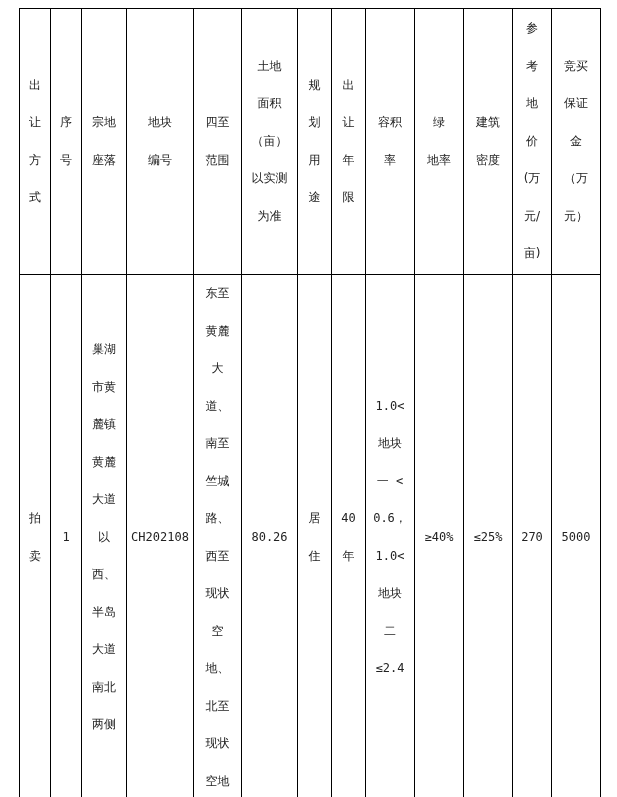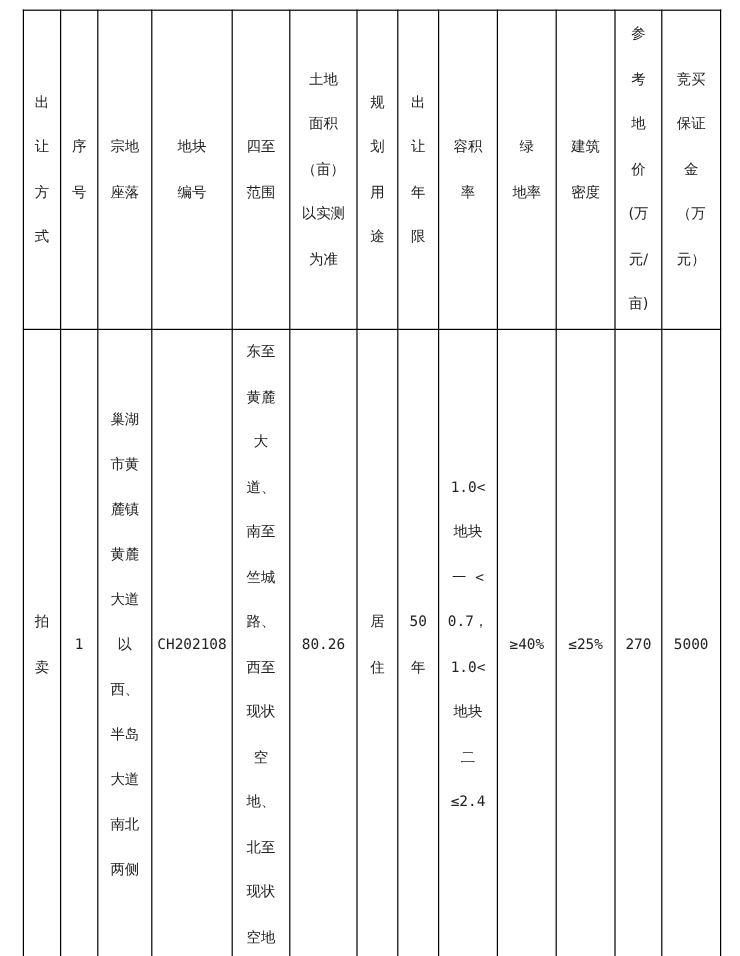--- a/index.html
+++ b/index.html
@@ -149,28 +149,28 @@
           <span>北至</span>
           <span>现状</span>
           <span>空地</span>
         </td>
     <td class="mono">80.26</td>
     <td class="stack">
           <span>居</span>
           <span>住</span>
         </td>
     <td class="stack mono">
-          <span>50</span>
+          <span>40</span>
           <span>年</span>
         </td>
     <td class="stack mono">
           <span>1.0&lt;</span>
           <span>地块</span>
           <span>一 &lt;</span>
-          <span>0.7，</span>
+          <span>0.6，</span>
           <span>1.0&lt;</span>
           <span>地块</span>
           <span>二</span>
           <span>≤2.4</span>
         </td>
     <td class="mono">≥40%</td>
     <td class="mono">≤25%</td>
     <td class="mono">270</td>
     <td class="mono">5000</td>
   </tr>

